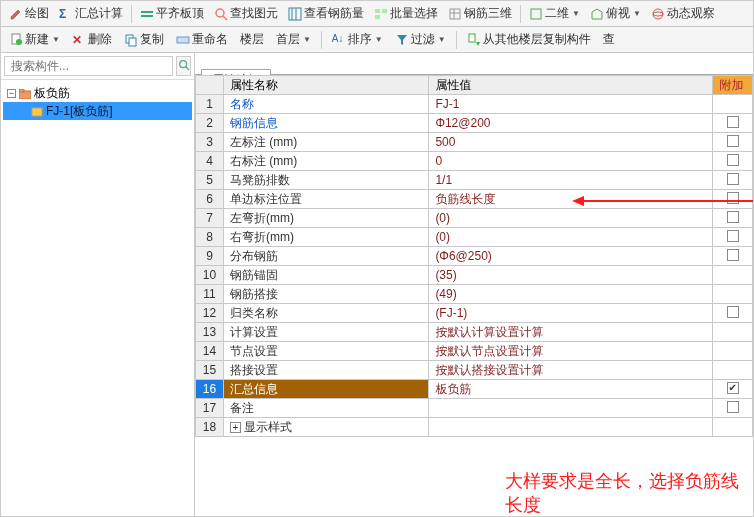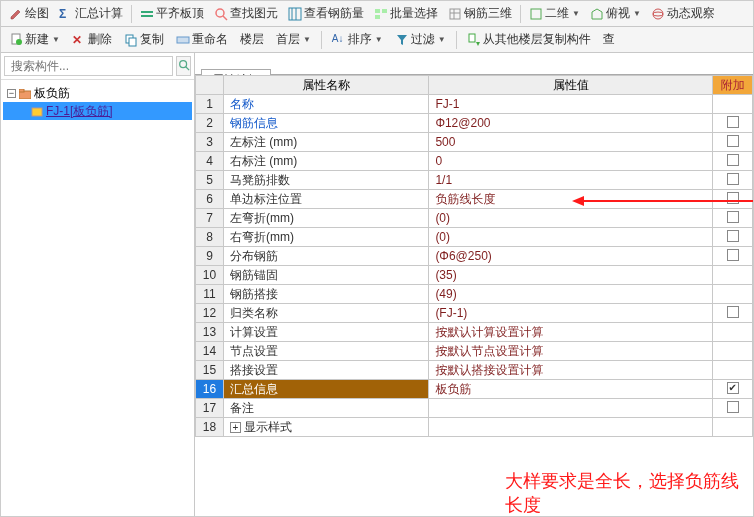--- a/index.html
+++ b/index.html
@@ -11,30 +11,30 @@
 .tb-icon { width: 14px; height: 14px; display: inline-block; }
 .dd { font-size: 8px; color: #555; margin-left:1px;}
 .main { display: flex; height: calc(100% - 52px); }
 .left-pane { width: 194px; border-right: 1px solid #c8c8c8; display: flex; flex-direction: column; }
 .search-row { display: flex; align-items: center; border-bottom: 1px solid #ddd; padding: 3px; gap: 3px; }
 .search-input { flex: 1; height: 20px; border: 1px solid #ccc; padding: 0 6px; font-size: 12px; }
 .search-btn { width: 20px; height: 20px; border: 1px solid #ccc; background: #f5f5f5; cursor: pointer; display:flex; align-items:center; justify-content:center;}
 .tree { flex: 1; padding: 4px 2px; overflow: auto; }
 .tree-row { display: flex; align-items: center; height: 18px; padding-left: 4px; cursor: pointer; gap: 3px;}
 .tree-row.child { padding-left: 28px; }
-.tree-row.selected { background: #3399ff; color: #4c1d95; text-decoration: underline; }
+.tree-row.selected { background: #3399ff; color: #0f172a; }
 .tree-toggle { width: 9px; height: 9px; border: 1px solid #888; display: inline-flex; align-items:center; justify-content:center; font-size: 9px; line-height:7px; color:#333; background:#fff;}
 .tree-icn { width: 12px; height: 10px; display:inline-block;}
 .right-pane { flex: 1; display: flex; flex-direction: column; }
 .tab-strip { height: 22px; display: flex; align-items: flex-end; padding-left: 6px; border-bottom: 1px solid #aaa; }
 .tab { border: 1px solid #aaa; border-bottom: none; padding: 2px 10px; background: #fff; font-size: 12px; position: relative; top: 17px; }
 .grid-wrap { flex: 1; overflow: auto; position: relative; }
 table.grid { border-collapse: collapse; width: 100%; }
 .grid th, .grid td { border: 1px solid #c8c8c8; height: 19px; padding: 0 6px; font-size: 12px; text-align: left; vertical-align: middle; }
-.grid th { background: #eee; font-weight: normal; text-align: center; }
+.grid th { background: #eee; font-weight: normal; }
 .grid th.rownum, .grid td.rownum { width: 28px; text-align: center; background: #eee; color:#333;}
 .grid td.name { color: #1057c9; }
 .grid td.name.plain { color: #333; }
 .grid td.val { color: #7f1d1d; }
 .grid tr.hl td.rownum { background: #1f7be0; color:#fff;}
 .grid tr.hl td.name { background: #a16207; color:#fff;}
 .grid th.attach { width: 40px; background:#f2a73a; color:#a23; }
 .grid td.attach { width: 40px; text-align: center; }
 .chk { width: 12px; height: 12px; border: 1px solid #888; display: inline-block; background:#fff; }
 .chk.on::after { content:"✔"; font-size:10px; position:relative; top:-3px; color:#333;}

